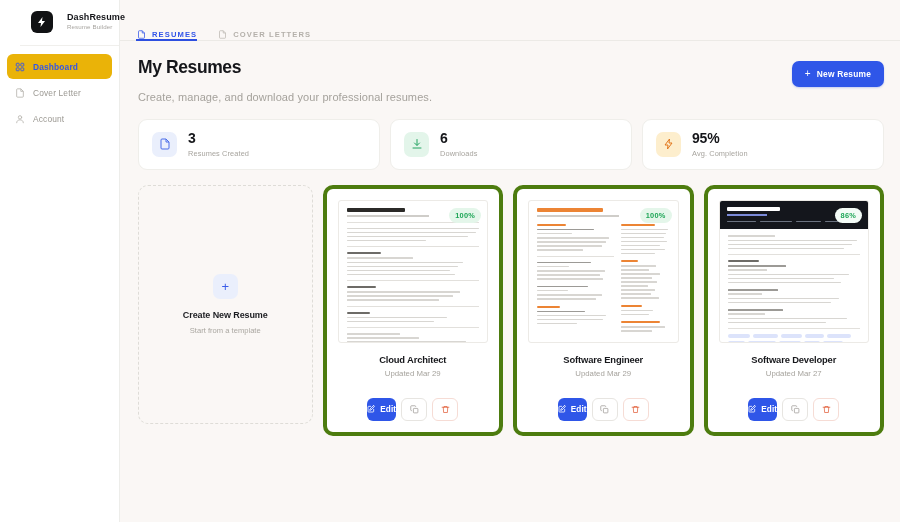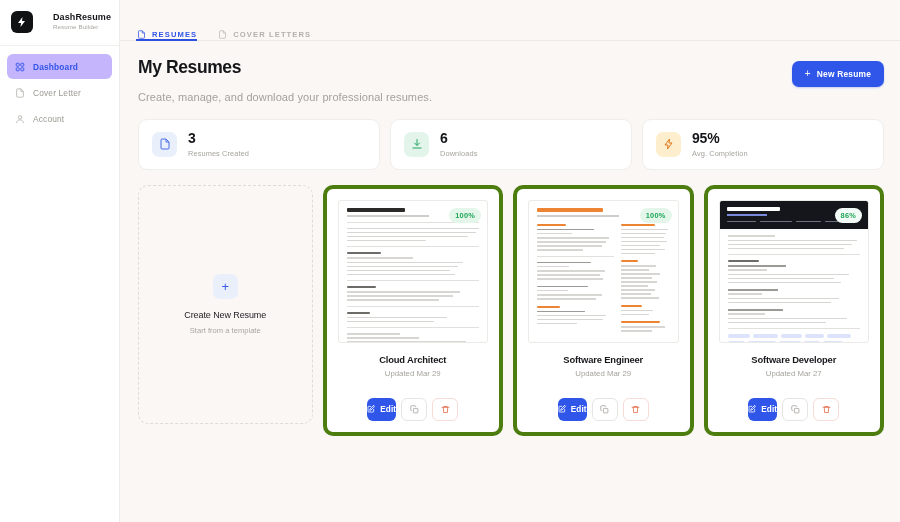--- a/index.html
+++ b/index.html
@@ -13,44 +13,45 @@
 
   
   .sidebar {
     width: 120px; height: 522px;
     background: #ffffff;
     border-right: 1px solid #ededea;
     flex: 0 0 120px;
     display: flex; flex-direction: column;
   }
   .brand {
-    display: flex; align-items: center; gap: 20px;
+    display: flex; align-items: center; gap: 14px;
     padding: 11px 10px 12px 11px;
     border-bottom: 1px solid #f0efec;
+    margin-left: 20px;
   }
   .logo-mark {
     width: 22px; height: 22px; border-radius: 6px;
     background: #111214;
     display: flex; align-items: center; justify-content: center;
     flex: 0 0 22px;
   }
   .logo-mark svg { display: block; }
   .brand-text { line-height: 1.1; }
   .brand-name { font-size: 9px; font-weight: 700; letter-spacing: .1px; color: #15161a; }
   .brand-sub { font-size: 6.2px; color: #a8a5a0; margin-top: 1.5px; letter-spacing: .1px; }
 
   .nav { padding: 8px 7px 0 7px; display: flex; flex-direction: column; gap: 1px; }
   .nav-item {
     display: flex; align-items: center; gap: 8px;
     padding: 7px 7px; border-radius: 6px;
     font-size: 8.4px; color: #9b9892; letter-spacing: .15px;
     cursor: pointer;
   }
   .nav-item .nav-label { font-weight: 400; }
-  .nav-item.active { background: #c4b5fd; color: #3355e8; }
+  .nav-item.active { background: #eab308; color: #3355e8; }
   .nav-item.active .nav-label { font-weight: 700; }
   .nav-icon { width: 11px; height: 11px; flex: 0 0 11px; display: flex; align-items: center; justify-content: center; }
   .nav-icon svg { display: block; }
 
   
   .main { flex: 1; height: 522px; display: flex; flex-direction: column; min-width: 0; }
 
   .tabbar {
     padding: 0 16px 0 16px;
     border-bottom: 1px solid #eceae6;
@@ -108,21 +109,21 @@
   .card.new-card {
     background: transparent; border: 1px dashed #dedcd7;
     align-items: center; justify-content: center;
     gap: 0; height: 239px;
   }
   .plus-tile {
     width: 25px; height: 25px; border-radius: 7px; background: #eaeffc;
     display: flex; align-items: center; justify-content: center;
     color: #3a5ce8; font-size: 13px; line-height: 1; font-weight: 400;
   }
-  .new-title { font-size: 9px; font-weight: 400; color: #1c1d21; margin-top: 11px; letter-spacing: -.1px; }
+  .new-title { font-size: 9px; font-weight: 700; color: #1c1d21; margin-top: 11px; letter-spacing: -.1px; }
   .new-sub { font-size: 7.6px; color: #aaa7a1; margin-top: 6px; }
 
   
   .thumb {
     position: relative; width: 100%; height: 143px;
     background: #fff; border: 1px solid #eceae6; border-radius: 3px;
     overflow: hidden; flex: 0 0 143px;
   }
   .badge {
     position: absolute; top: 7px; right: 6px; z-index: 3;

